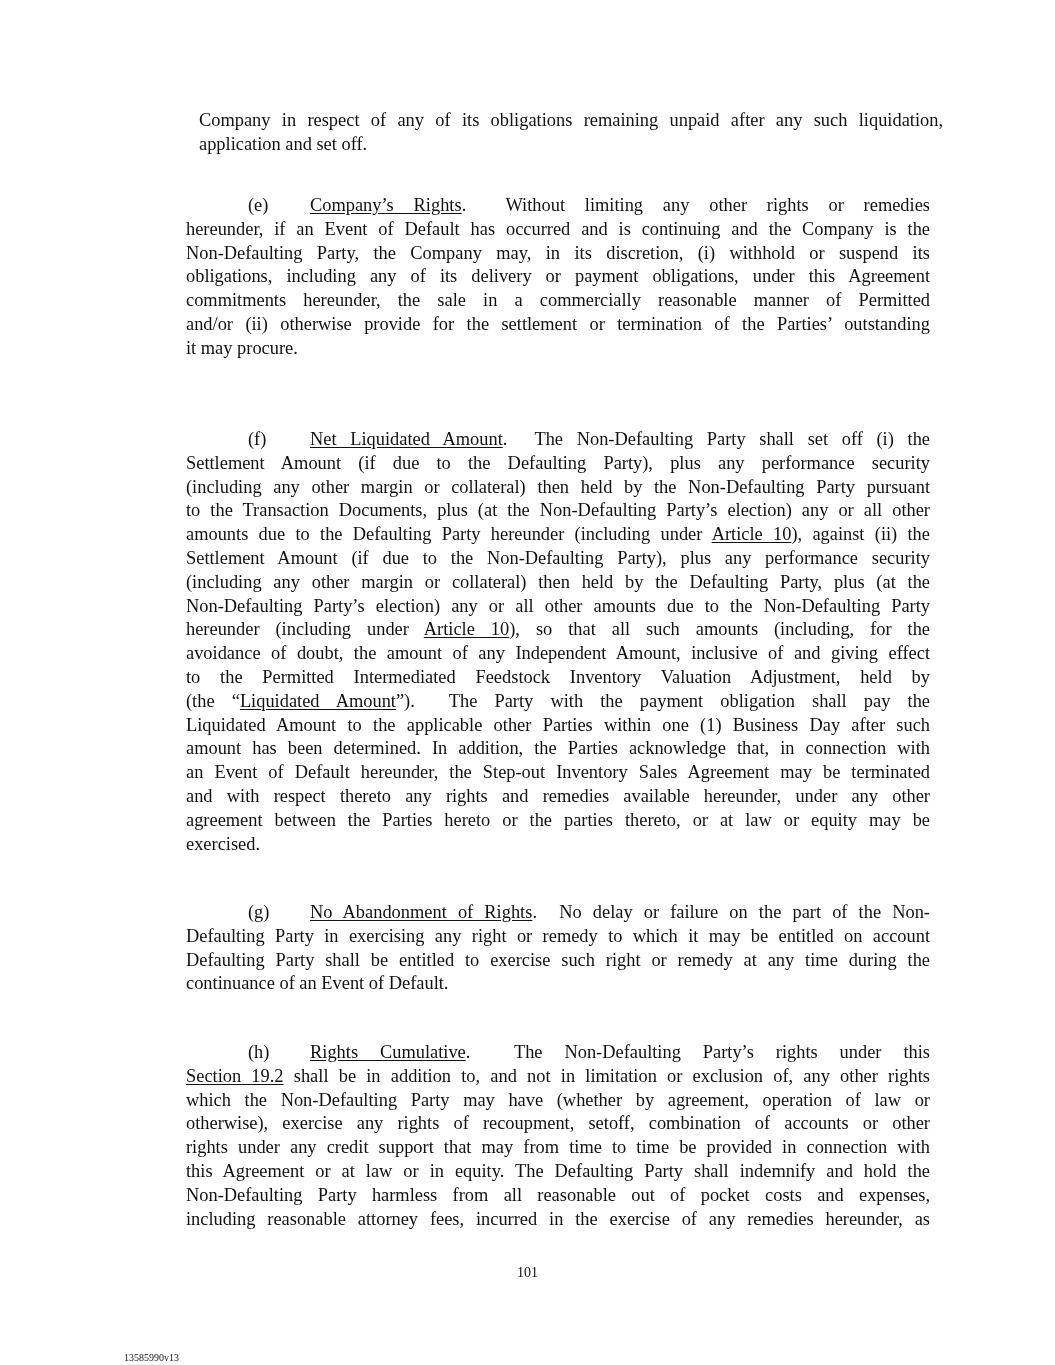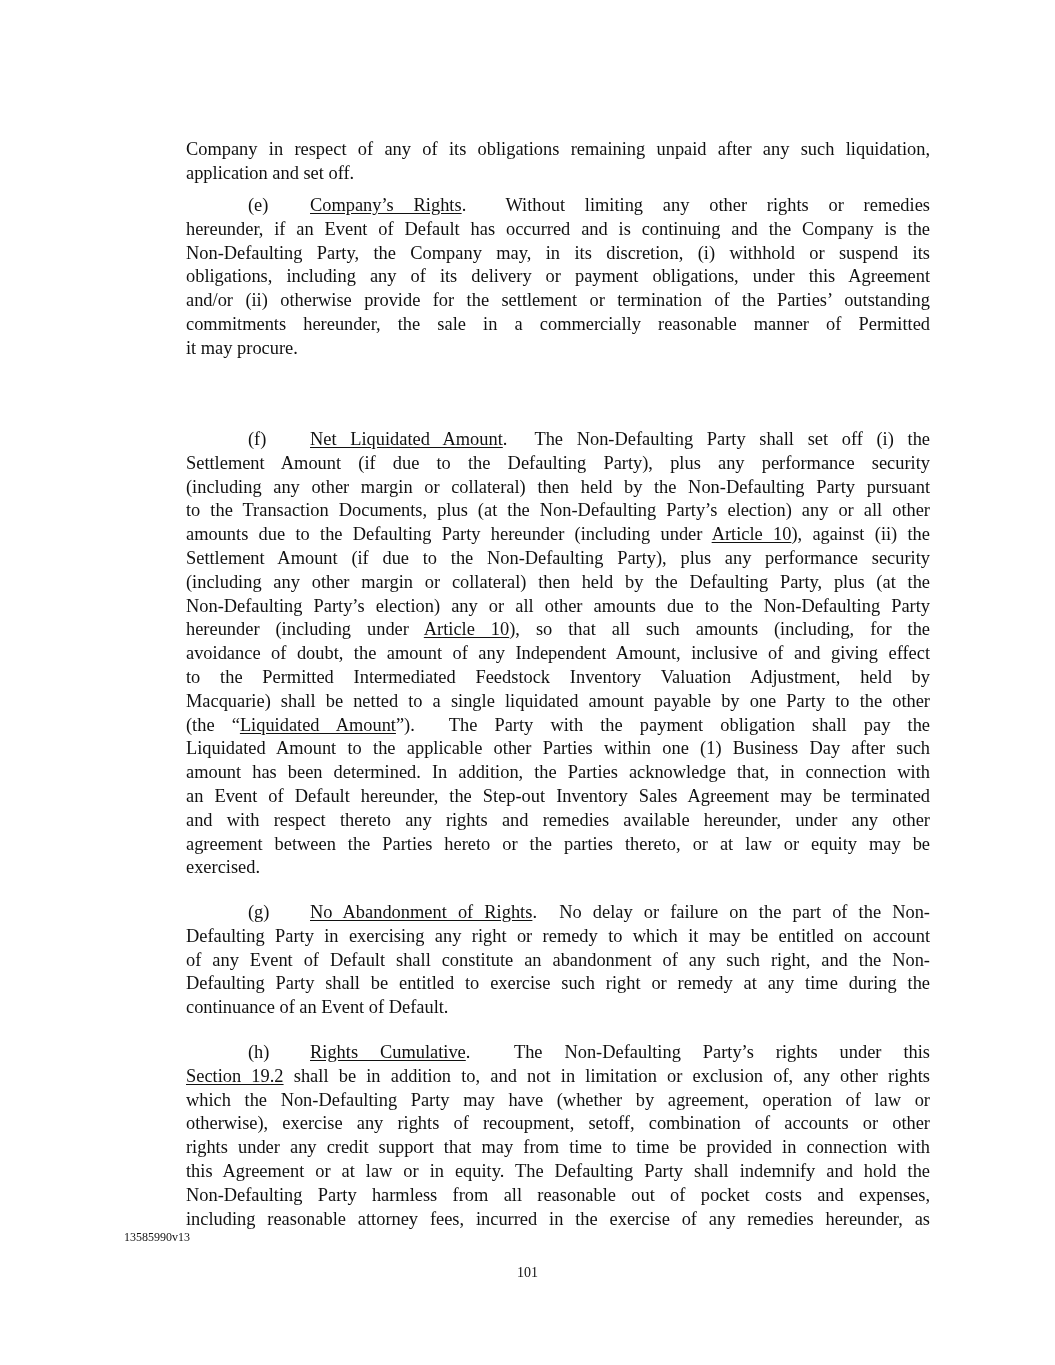--- a/index.html
+++ b/index.html
@@ -9,68 +9,66 @@
   .para { position: absolute; left: 186px; width: 744px; }
   .line { display: block; height: 23.8px; line-height: 23.8px; font-size: 18.4px;
           text-align: justify; text-align-last: justify; white-space: nowrap; overflow: visible; }
   .line.last { text-align-last: left; }
   .line span { white-space: pre; }
   .u { text-decoration: underline; text-underline-offset: 2px; margin-top: 47px; }
   .tab-label { display: inline-block; width: 62px; }
   .indent { display: inline-block; width: 62px; }
   .page-number { position: absolute; top: 1265px; left: 0; width: 1055px; text-align: center;
                  font-size: 14px; }
-  .doc-id { position: absolute; left: 124px; top: 1230px; font-size: 12px; }
+  .doc-id { position: absolute; left: 124px; top: 1352px; font-size: 10px; }
 </style>
 </head>
 <body>
 
 <div class="page">
 
-  <div class="para" style="top:138px;">
+  <div class="para" style="top:109px;margin-left:13px;">
     <span class="line">Company in respect of any of its obligations remaining unpaid after any such liquidation,</span>
     <span class="line last">application and set off.</span>
   </div>
 
   <div class="para" style="top:194px;">
     <span class="line"><span class="indent"></span><span class="tab-label">(e)</span><span class="u">Company’s Rights</span><span>.  Without limiting any other rights or remedies</span></span>
     <span class="line">hereunder, if an Event of Default has occurred and is continuing and the Company is the</span>
     <span class="line">Non-Defaulting Party, the Company may, in its discretion, (i) withhold or suspend its</span>
     <span class="line">obligations, including any of its delivery or payment obligations, under this Agreement</span>
+    <span class="line">commitments hereunder, the sale in a commercially reasonable manner of Permitted</span>
     <span class="line">and/or (ii) otherwise provide for the settlement or termination of the Parties’ outstanding</span>
-    <span class="line">commitments hereunder, the sale in a commercially reasonable manner of Permitted</span>
     <span class="line last">it may procure.</span>
   </div>
 
   <div class="para" style="top:428px;">
     <span class="line"><span class="indent"></span><span class="tab-label">(f)</span><span class="u">Net Liquidated Amount</span><span>.  The Non-Defaulting Party shall set off (i) the</span></span>
     <span class="line">Settlement Amount (if due to the Defaulting Party), plus any performance security</span>
     <span class="line">(including any other margin or collateral) then held by the Non-Defaulting Party pursuant</span>
     <span class="line">to the Transaction Documents, plus (at the Non-Defaulting Party’s election) any or all other</span>
     <span class="line"><span>amounts due to the Defaulting Party hereunder (including under </span><span class="u">Article 10</span><span>), against (ii) the</span></span>
     <span class="line">Settlement Amount (if due to the Non-Defaulting Party), plus any performance security</span>
     <span class="line">(including any other margin or collateral) then held by the Defaulting Party, plus (at the</span>
     <span class="line">Non-Defaulting Party’s election) any or all other amounts due to the Non-Defaulting Party</span>
     <span class="line"><span>hereunder (including under </span><span class="u">Article 10</span><span>), so that all such amounts (including, for the</span></span>
     <span class="line">avoidance of doubt, the amount of any Independent Amount, inclusive of and giving effect</span>
     <span class="line">to the Permitted Intermediated Feedstock Inventory Valuation Adjustment, held by</span>
-    <span class="line">Macquarie) shall be netted to a single liquidated amount payable by one Party to the other</span>
     <span class="line"><span>(the “</span><span class="u">Liquidated Amount</span><span>”).  The Party with the payment obligation shall pay the</span></span>
     <span class="line">Liquidated Amount to the applicable other Parties within one (1) Business Day after such</span>
     <span class="line">amount has been determined.  In addition, the Parties acknowledge that, in connection with</span>
     <span class="line">an Event of Default hereunder, the Step-out Inventory Sales Agreement may be terminated</span>
     <span class="line">and with respect thereto any rights and remedies available hereunder, under any other</span>
     <span class="line">agreement between the Parties hereto or the parties thereto, or at law or equity may be</span>
     <span class="line last">exercised.</span>
   </div>
 
   <div class="para" style="top:901px;">
     <span class="line"><span class="indent"></span><span class="tab-label">(g)</span><span class="u">No Abandonment of Rights</span><span>.  No delay or failure on the part of the Non-</span></span>
     <span class="line">Defaulting Party in exercising any right or remedy to which it may be entitled on account</span>
-    <span class="line">of any Event of Default shall constitute an abandonment of any such right, and the Non-</span>
     <span class="line">Defaulting Party shall be entitled to exercise such right or remedy at any time during the</span>
     <span class="line last">continuance of an Event of Default.</span>
   </div>
 
   <div class="para" style="top:1041px;">
     <span class="line"><span class="indent"></span><span class="tab-label">(h)</span><span class="u">Rights Cumulative</span><span>.  The Non-Defaulting Party’s rights under this</span></span>
     <span class="line"><span></span><span class="u">Section 19.2</span><span> shall be in addition to, and not in limitation or exclusion of, any other rights</span></span>
     <span class="line">which the Non-Defaulting Party may have (whether by agreement, operation of law or</span>
     <span class="line">otherwise), exercise any rights of recoupment, setoff, combination of accounts or other</span>
     <span class="line">rights under any credit support that may from time to time be provided in connection with</span>

